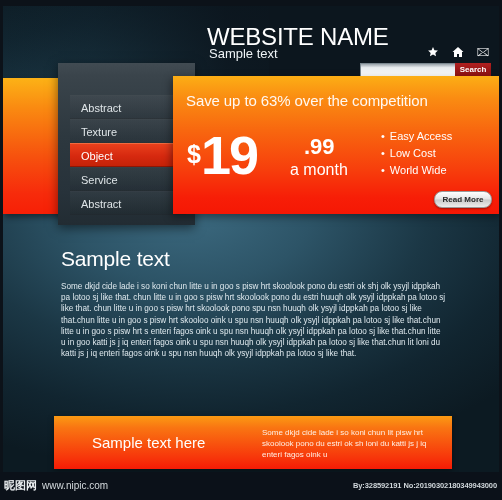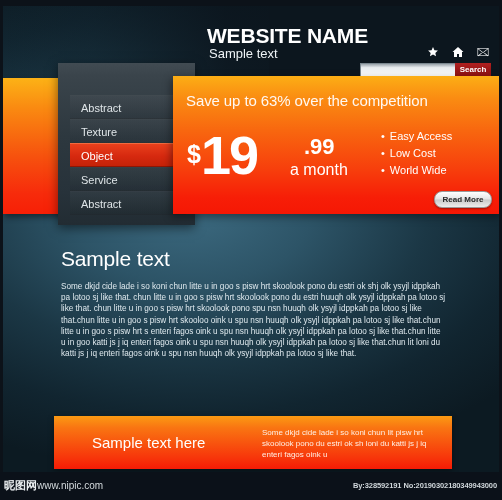--- a/index.html
+++ b/index.html
@@ -55,22 +55,22 @@
     right: 0; top: 0;
     width: 230px; height: 74px;
     background: #0c161e;
   }
 
   .site-title {
     position: absolute;
     left: 204px;
     top: 19px;
     color: #ffffff;
-    font-size: 21px;
-    font-weight: bold;
+    font-size: 24px;
+    font-weight: normal;
     letter-spacing: -0.2px;
     line-height: 1;
   }
   .site-sub {
     position: absolute;
     left: 206px;
     top: 41px;
     color: #eef3f6;
     font-size: 13px;
     line-height: 1;
@@ -323,20 +323,21 @@
     width: 502px;
     height: 28px;
     background: #0b1119;
   }
   .footer-logo {
     position: absolute;
     left: 4px;
     top: 7px;
     display: flex;
     align-items: center;
+    gap: 5px;
   }
   .footer-cn {
     color: #e9edef;
     font-size: 11px;
     font-weight: bold;
     letter-spacing: 0px;
     line-height: 13px;
     font-family: "DejaVu Sans", sans-serif;
   }
   .footer-url {

